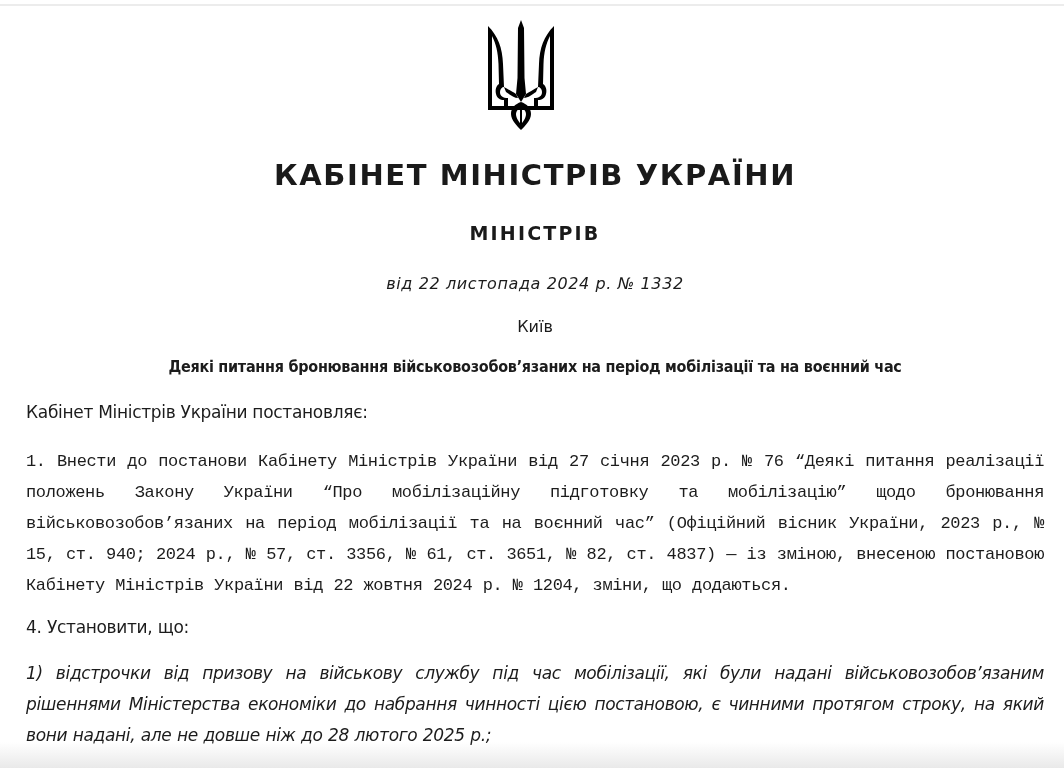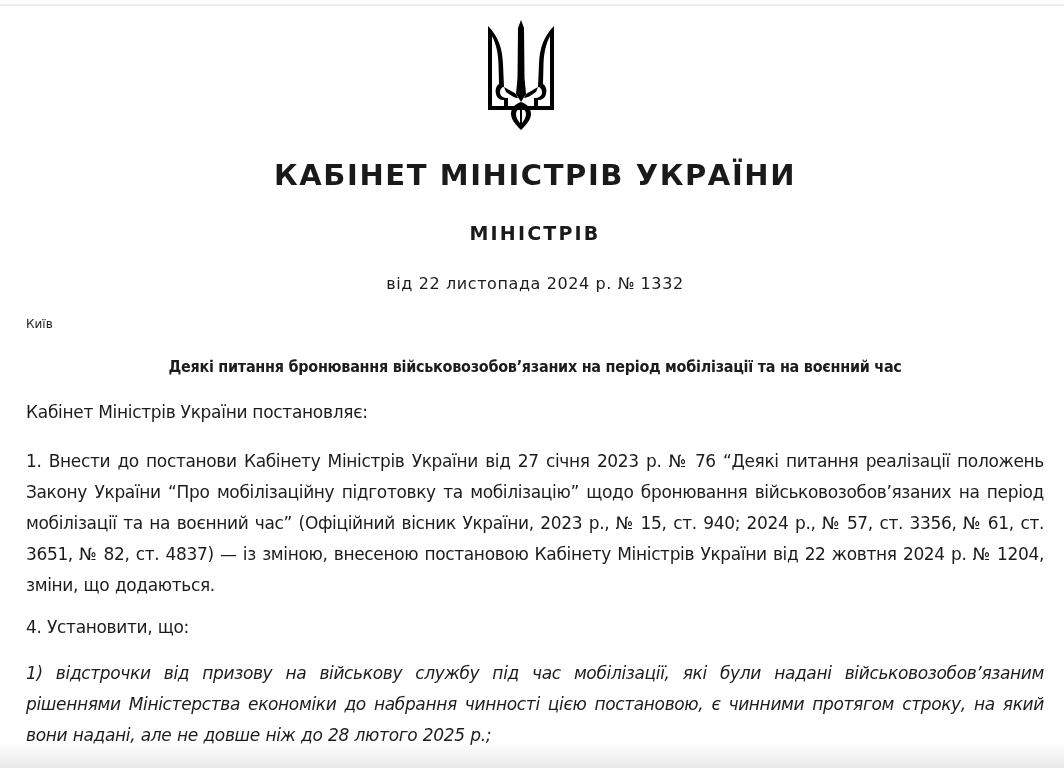--- a/index.html
+++ b/index.html
@@ -53,26 +53,28 @@
       letter-spacing: 2.2px;
       color: #1a1a1a;
     }
     .doc-date {
       position: absolute;
       left: 0; width: 1018px;
       top: 274px;
       text-align: center;
       font-size: 16px;
       letter-spacing: 0.6px;
+      font-style: italic;
     }
     .doc-city {
       position: absolute;
       left: 0; width: 1018px;
       top: 317px;
-      font-size: 12px;
+      text-align: center;
+      font-size: 16px;
     }
     .doc-heading {
       position: absolute;
       left: 0; width: 1018px;
       top: 357px;
       text-align: center;
       font-size: 16px;
       font-weight: bold;
       letter-spacing: -0.3px;
       transform: scaleX(0.9);
@@ -88,21 +90,21 @@
     .para {
       position: absolute;
       left: 0;
       width: 1018px;
       font-size: 17px;
       line-height: 31px;
       text-align: justify;
       letter-spacing: -0.35px;
       word-spacing: 0.5px;
     }
-    .p1 { top: 446px; }
+    .p1 { top: 446px; font-family: Liberation Mono, monospace; }
     .p2 { top: 612px; }
     .p3 { top: 658px; font-style: italic; }
     .bottom-fade {
       position: absolute;
       left: 0; bottom: 0;
       width: 1064px; height: 26px;
       background: linear-gradient(to bottom, rgba(255,255,255,0), #e9e9e9);
       pointer-events: none;
     }
   </style>

